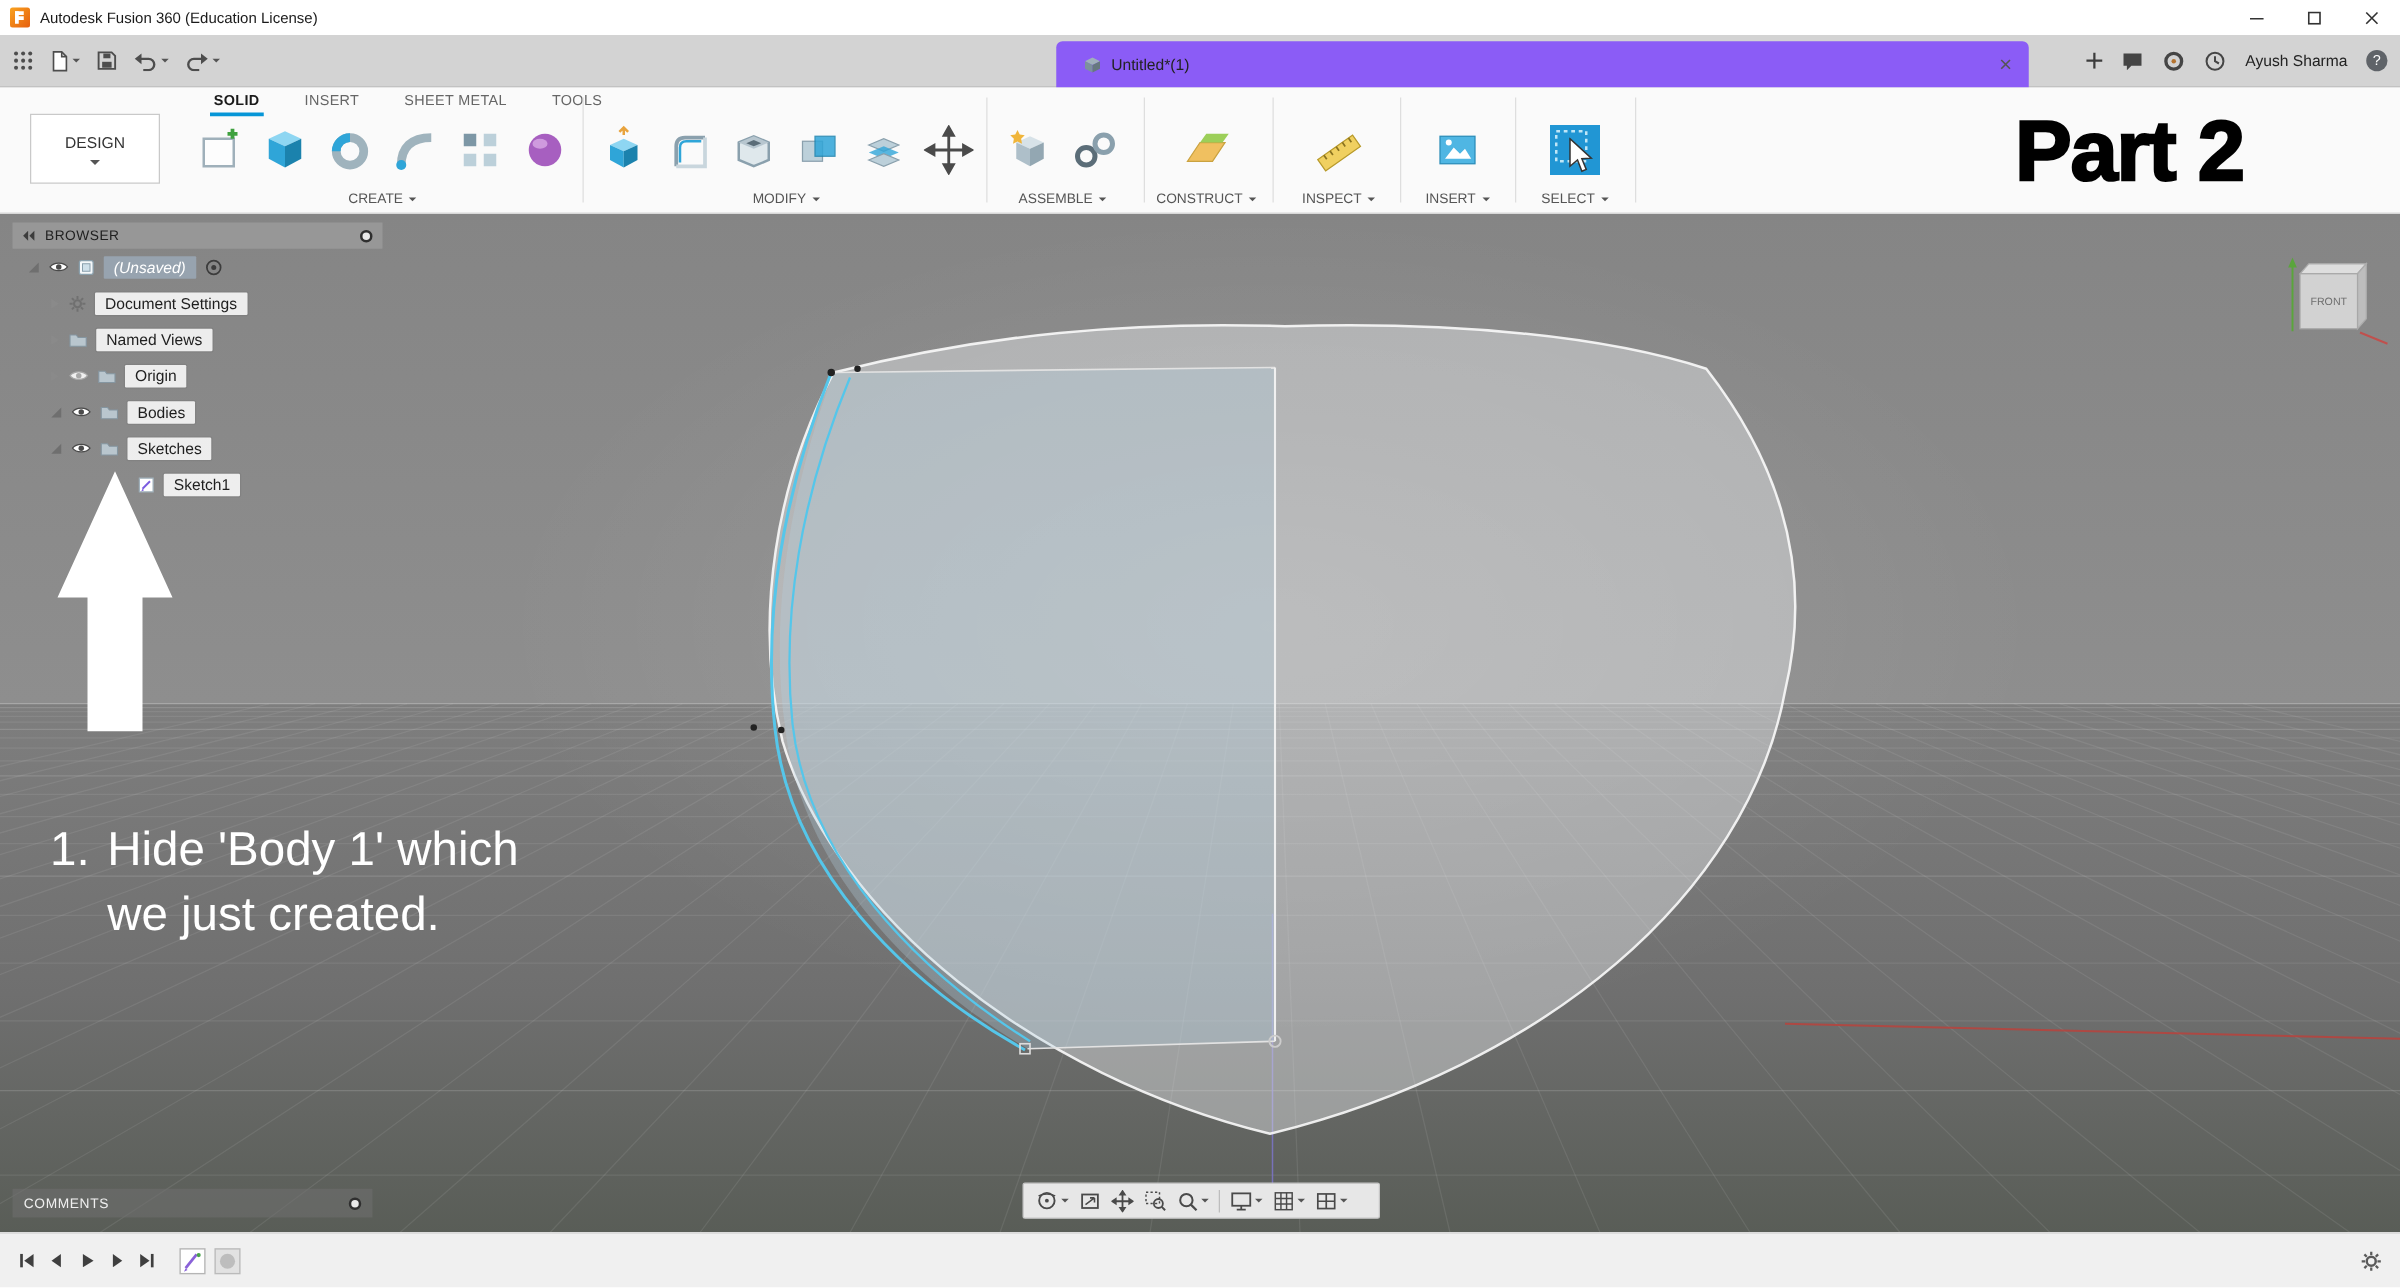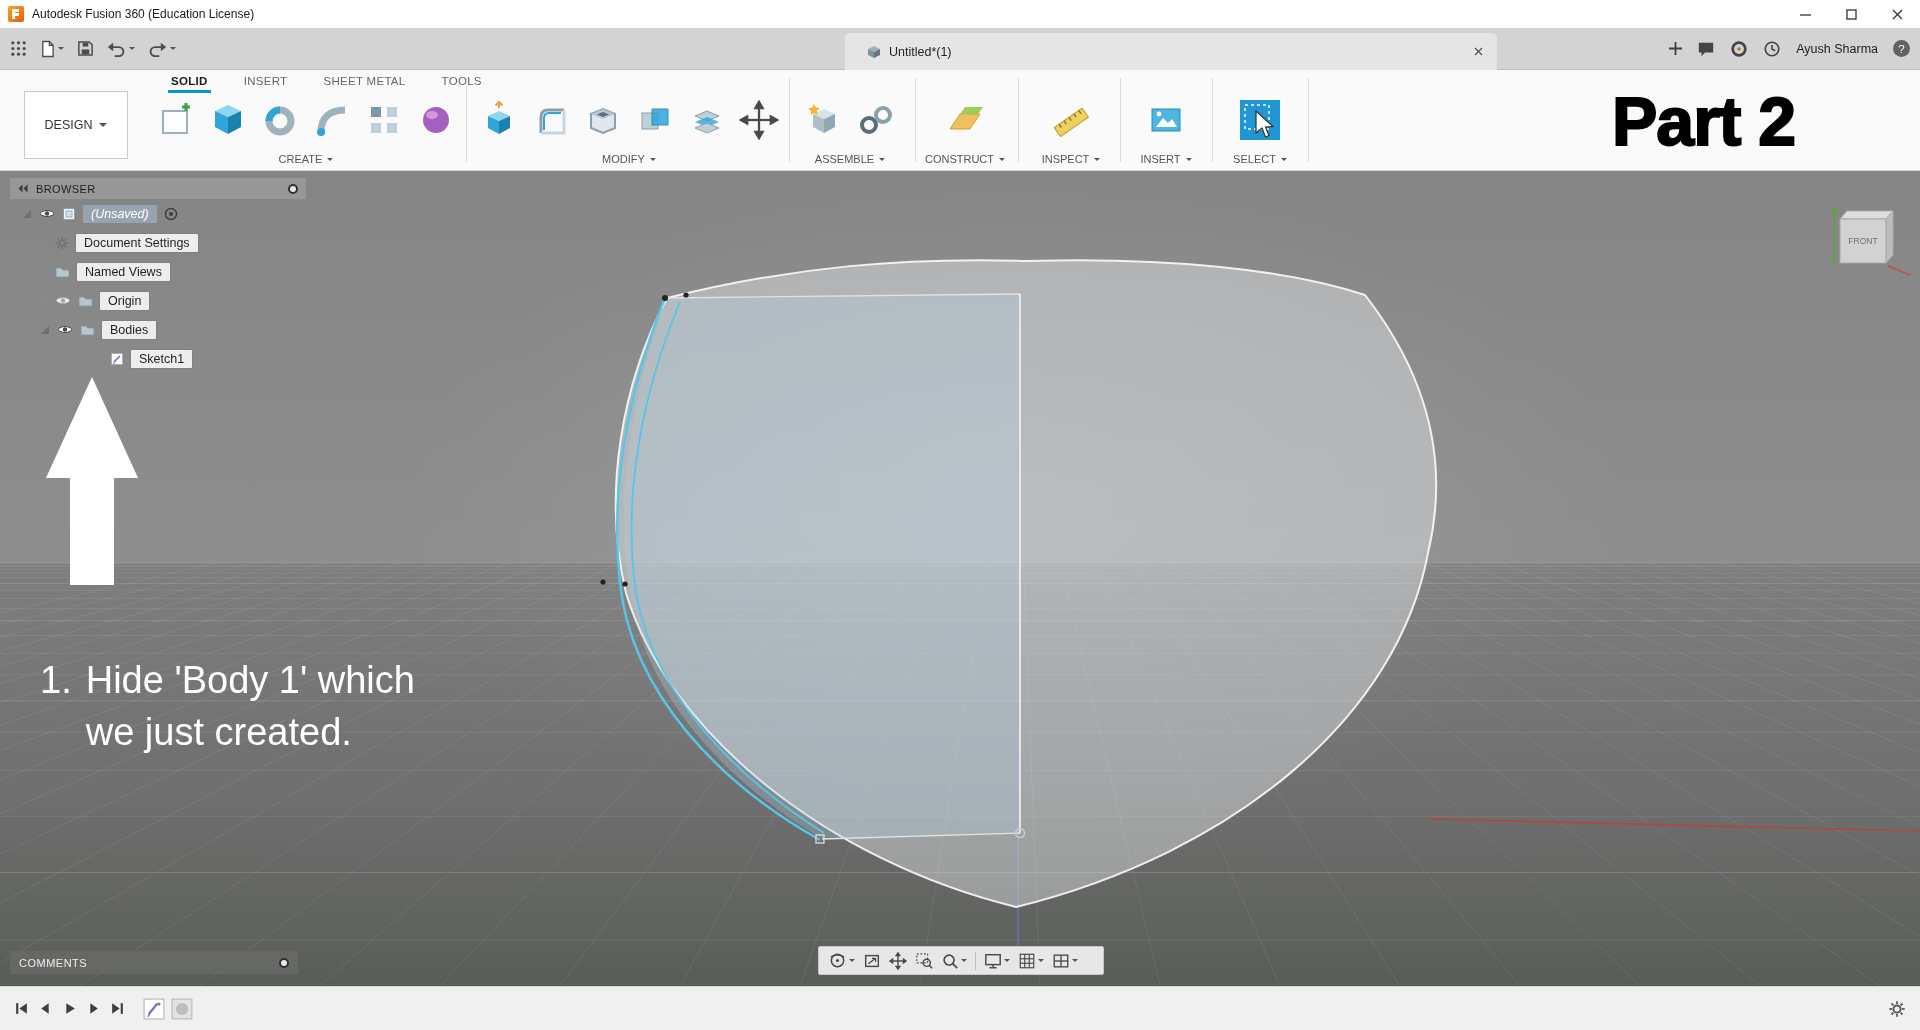--- a/index.html
+++ b/index.html
@@ -14,30 +14,30 @@
   .app-title{margin-left:8px;font-size:12px;color:#1a1a1a;}
   .winbtns{margin-left:auto;display:flex;height:100%;}
   .winbtn{width:46px;height:100%;display:flex;align-items:center;justify-content:center;}
 
   
   .quickbar{position:absolute;top:28px;left:0;right:0;height:42px;background:#d3d3d3;border-bottom:1px solid #bdbdbd;}
   .qleft{position:absolute;left:10px;top:0;height:100%;display:flex;align-items:center;gap:13px;}
   .qbtn{display:flex;align-items:center;gap:3px;}
   .caret{width:0;height:0;border-left:4px solid transparent;border-right:4px solid transparent;border-top:4px solid #555;display:inline-block;}
   .caret.sm{border-left-width:3px;border-right-width:3px;border-top-width:3px;}
-  .doc-tab{position:absolute;left:845px;top:5px;width:652px;height:37px;background:#e5e5e5;border-radius:5px 5px 0 0;display:flex;align-items:center;padding:0 14px 0 22px;}
+  .doc-tab{position:absolute;left:845px;top:5px;width:778px;height:37px;background:#8b5cf6;border-radius:5px 5px 0 0;display:flex;align-items:center;padding:0 14px 0 22px;}
   .doc-tab-label{margin-left:8px;font-size:12.5px;color:#222;}
   .doc-tab-close{margin-left:auto;display:flex;align-items:center;}
   .qright{position:absolute;right:10px;top:0;height:100%;display:flex;align-items:center;gap:15px;}
   .user-name{font-size:12.5px;color:#222;}
   .help-badge{width:17px;height:17px;border-radius:50%;background:#5f6368;color:#fff;font-size:11.5px;display:flex;align-items:center;justify-content:center;}
 
   
   .ribbon{position:absolute;top:70px;left:0;right:0;height:101px;background:#fafafa;border-bottom:1px solid #d5d5d5;}
-  .design-btn{position:absolute;left:24px;top:21px;width:104px;height:68px;background:#fff;border:1px solid #c9c9c9;display:flex;align-items:center;justify-content:center;gap:7px;font-size:12.5px;color:#333;}
+  .design-btn{position:absolute;left:24px;top:21px;width:104px;height:56px;background:#fff;border:1px solid #c9c9c9;display:flex;align-items:center;justify-content:center;gap:7px;font-size:12.5px;color:#333;flex-direction:column;}
   .ribbon-tabs{position:absolute;left:168px;top:1px;display:flex;gap:30px;}
   .rtab{font-size:11.5px;color:#666;letter-spacing:.3px;padding:4px 3px 3px;border-bottom:3px solid transparent;}
   .rtab.active{color:#1a1a1a;font-weight:bold;border-bottom-color:#0696d7;}
   .rgroup{position:absolute;top:24px;height:74px;}
   .rgroup .icons{display:flex;gap:12px;align-items:center;justify-content:center;height:52px;}
   .glabel{position:absolute;left:0;right:0;bottom:3px;font-size:11px;color:#555;display:flex;align-items:center;justify-content:center;gap:5px;}
   .rsep{position:absolute;top:8px;height:84px;width:1px;background:#dedede;}
   .ricon{width:40px;height:40px;flex:0 0 auto;}
 
   
@@ -561,20 +561,33 @@
           <path d="M1 5.5 C4 1.5 12 1.5 15 5.5 C12 9.5 4 9.5 1 5.5 z" fill="#fff" stroke="#4a4a4a"></path>
           <circle cx="8" cy="5.5" r="2.2" fill="#4a4a4a"></circle>
         </svg>
       <svg class="tico" width="15" height="12" viewBox="0 0 15 12">
           <path d="M1 2 h5 l1.5 2 h6.5 v7 h-13 z" fill="#b9c6ce" stroke="#8596a1" stroke-width=".9"></path>
         </svg>
       <span class="pill">Bodies</span>
     </div>
 
 
+    <div class="trow" style="padding-left:30px;">
+      <svg class="tico" width="10" height="10" viewBox="0 0 10 10">
+          <polygon points="9,1 9,9 1,9" fill="#6f6f6f"></polygon>
+        </svg>
+      <svg class="tico" width="16" height="11" viewBox="0 0 16 11">
+          <path d="M1 5.5 C4 1.5 12 1.5 15 5.5 C12 9.5 4 9.5 1 5.5 z" fill="#fff" stroke="#4a4a4a"></path>
+          <circle cx="8" cy="5.5" r="2.2" fill="#4a4a4a"></circle>
+        </svg>
+      <svg class="tico" width="15" height="12" viewBox="0 0 15 12">
+          <path d="M1 2 h5 l1.5 2 h6.5 v7 h-13 z" fill="#b9c6ce" stroke="#8596a1" stroke-width=".9"></path>
+        </svg>
+      <span class="pill">Sketches</span>
+    </div>
 
     <div class="trow" style="padding-left:100px;">
       <svg class="tico" width="14" height="14" viewBox="0 0 14 14">
           <rect x="1.5" y="1.5" width="11" height="11" fill="#fff" stroke="#9fb0ba"></rect>
           <path d="M4 10 L10 4" stroke="#7b5ce0" stroke-width="1.6"></path>
           <path d="M4 10 l-1 2.2 2.2-1z" fill="#7b5ce0"></path>
         </svg>
       <span class="pill">Sketch1</span>
     </div>
   </div>

